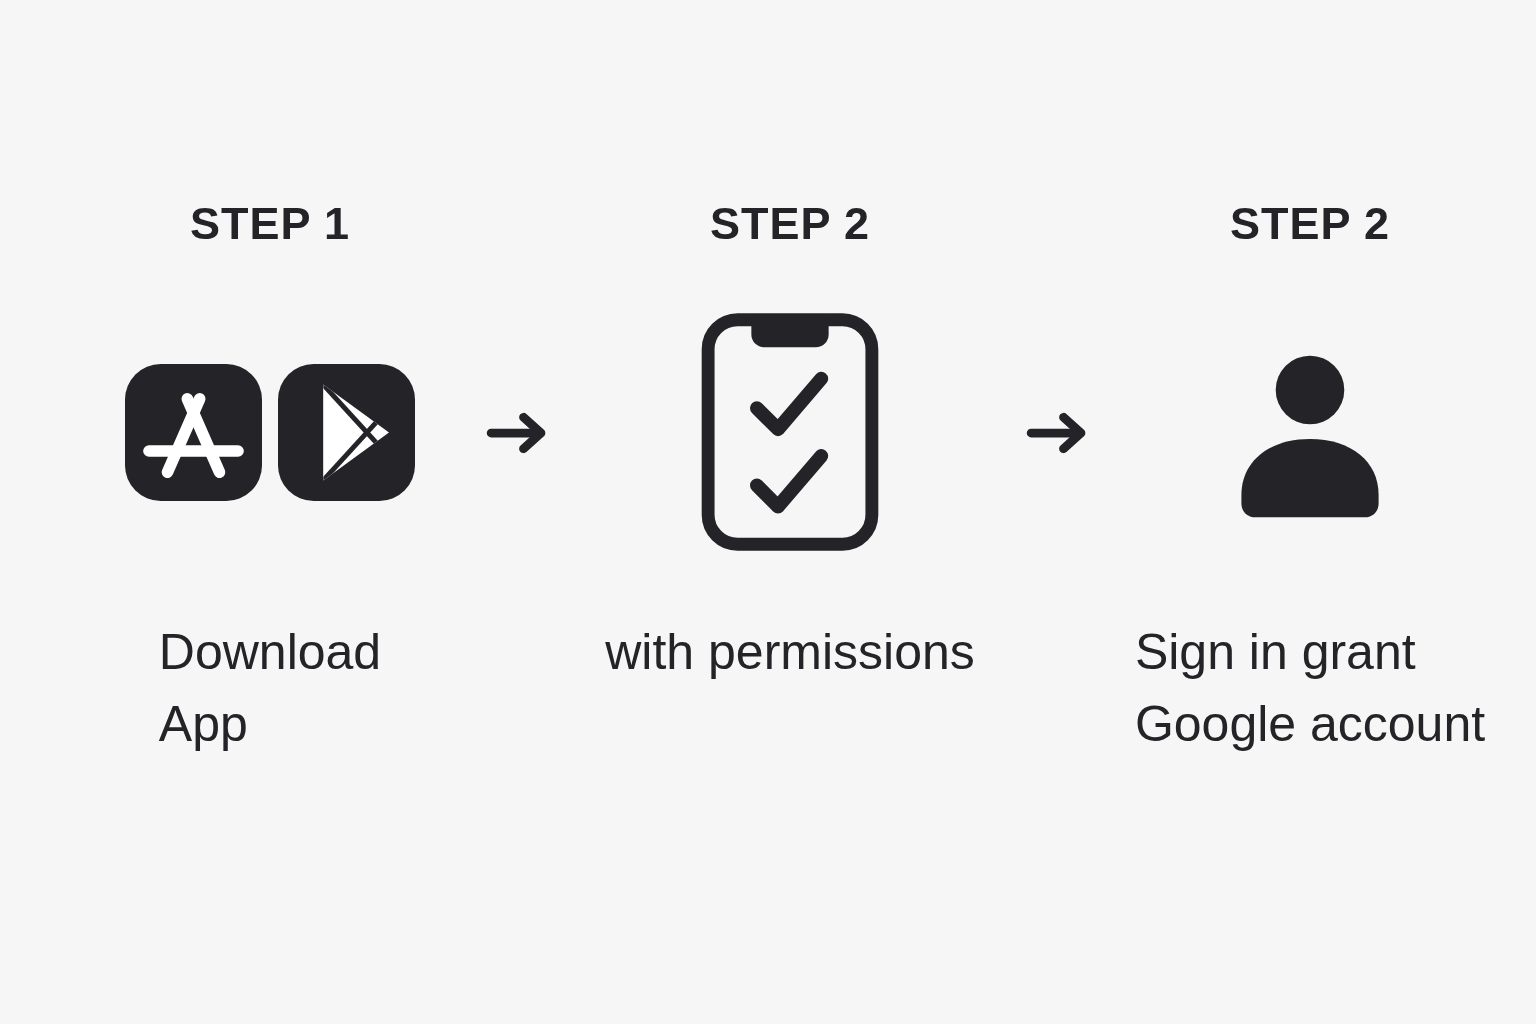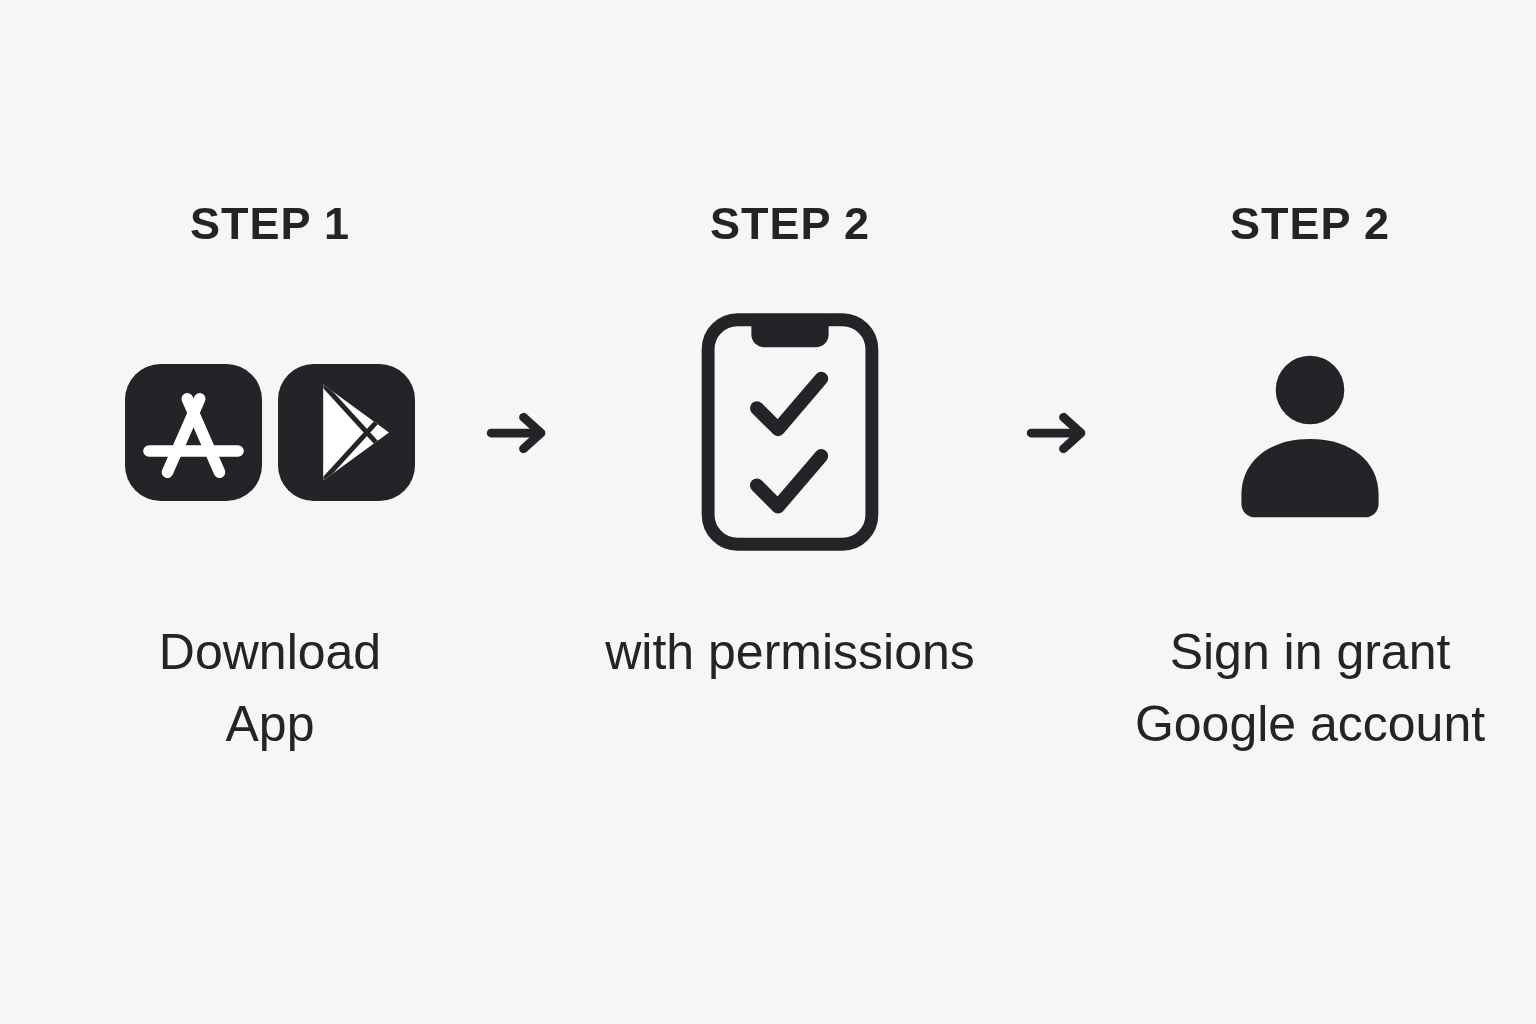--- a/index.html
+++ b/index.html
@@ -39,21 +39,20 @@
     display:flex;
     align-items:center;
     justify-content:center;
     gap:16px;
   }
   .step-label{
     margin-top:44px;
     font-size:50px;
     font-weight:500;
     line-height:72px;
-    text-align:center;
     color:var(--ink);
   }
   .step-label span{display:block;}
   .arrow-col{
     display:flex;
     align-items:flex-start;
     justify-content:center;
     padding-top:408px;
   }
   .store-badge{width:137px;height:137px;}

